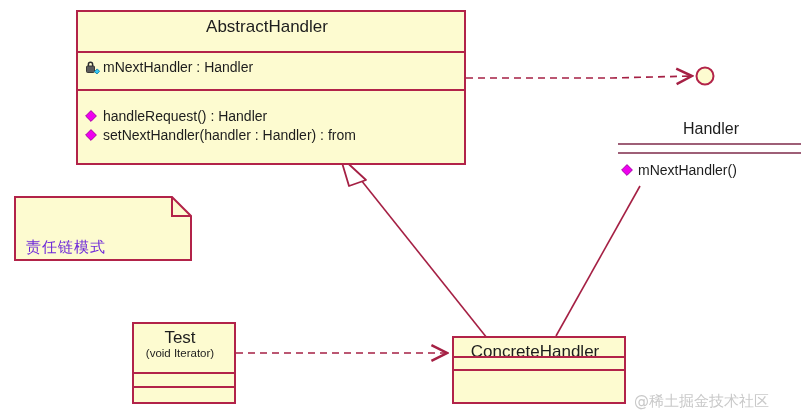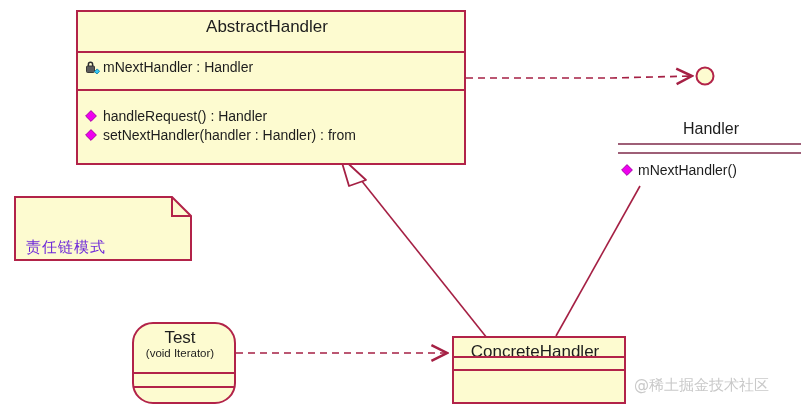--- a/index.html
+++ b/index.html
@@ -216,30 +216,30 @@
   </div>
 
   <div class="uml-note" style="left:14px; top:196px; width:178px; height:65px;">
     <svg width="178" height="65" viewBox="0 0 178 65" xmlns="http://www.w3.org/2000/svg">
       <path d="M 1 1 L 158 1 L 177 20 L 177 64 L 1 64 Z" fill="#fdfbd0" stroke="#b22349" stroke-width="2" stroke-linejoin="miter"></path>
       <path d="M 158 1 L 158 20 L 177 20" fill="none" stroke="#b22349" stroke-width="2" stroke-linejoin="miter"></path>
     </svg>
     <span class="note-text">责任链模式</span>
   </div>
 
-  <div class="uml-class" style="left:132px; top:322px; width:104px; height:82px;border-radius:21px;">
+  <div class="uml-class" style="left:132px; top:322px; width:104px; height:82px;">
     <div class="uml-compartment uml-title" style="height:48px; padding-top:4px;">
       <span>Test</span>
       <span class="uml-subtitle">(void Iterator)</span>
     </div>
     <div class="uml-compartment" style="height:14px;"></div>
     <div class="uml-compartment" style="flex:1;"></div>
   </div>
 
   <div class="uml-class" style="left:452px; top:336px; width:174px; height:68px;">
     <div class="uml-compartment uml-title" style="height:18px; padding-top:4px;">ConcreteHandler</div>
     <div class="uml-compartment" style="height:13px;"></div>
     <div class="uml-compartment" style="flex:1;"></div>
   </div>
 
-  <div class="watermark" style="left:634px; top:376px;">@稀土掘金技术社区</div>
+  <div class="watermark" style="left:634px; top:392px;">@稀土掘金技术社区</div>
 
 </div>
 
 </body></html>

